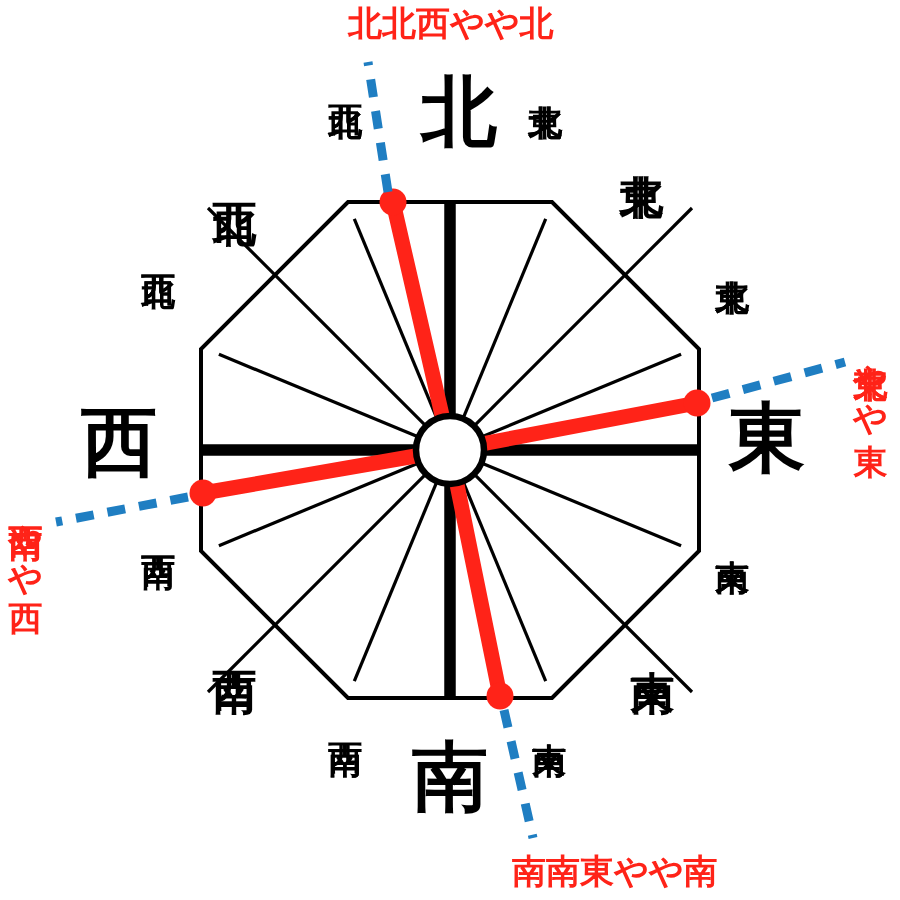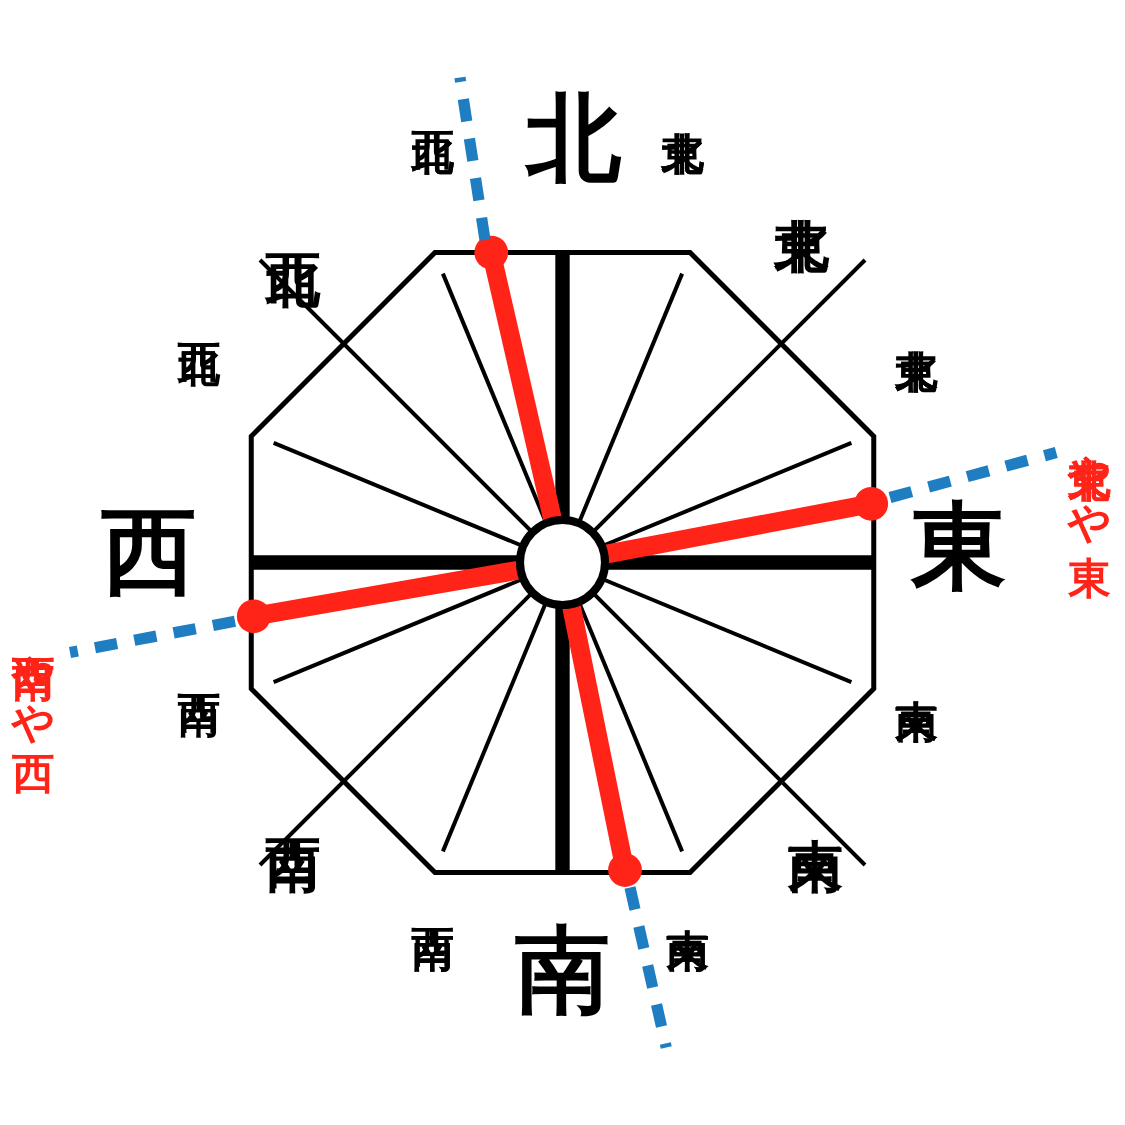--- a/index.html
+++ b/index.html
@@ -125,19 +125,21 @@
 
   <div class="lbl minor vert" style="left:527px;top:78px;">北北東</div>
   <div class="lbl minor vert" style="left:714px;top:253px;">東北東</div>
   <div class="lbl minor vert" style="left:714px;top:533px;">東南東</div>
   <div class="lbl minor vert" style="left:531px;top:716px;">南南東</div>
   <div class="lbl minor vert" style="left:327px;top:716px;">南南西</div>
   <div class="lbl minor vert" style="left:140px;top:529px;">西南西</div>
   <div class="lbl minor vert" style="left:140px;top:248px;">西北西</div>
   <div class="lbl minor vert" style="left:327px;top:78px;">北北西</div>
 
+  <div class="annot" style="left:348px;top:6px;">北北西やや北</div>
 
   <div class="annot vert" style="left:853px;top:340px;">東北東やや東</div>
 
   <div class="annot vert" style="left:8px;top:500px;">西南西やや西</div>
 
+  <div class="annot" style="left:512px;top:854px;">南南東やや南</div>
 
 </div>
 
 </body></html>

